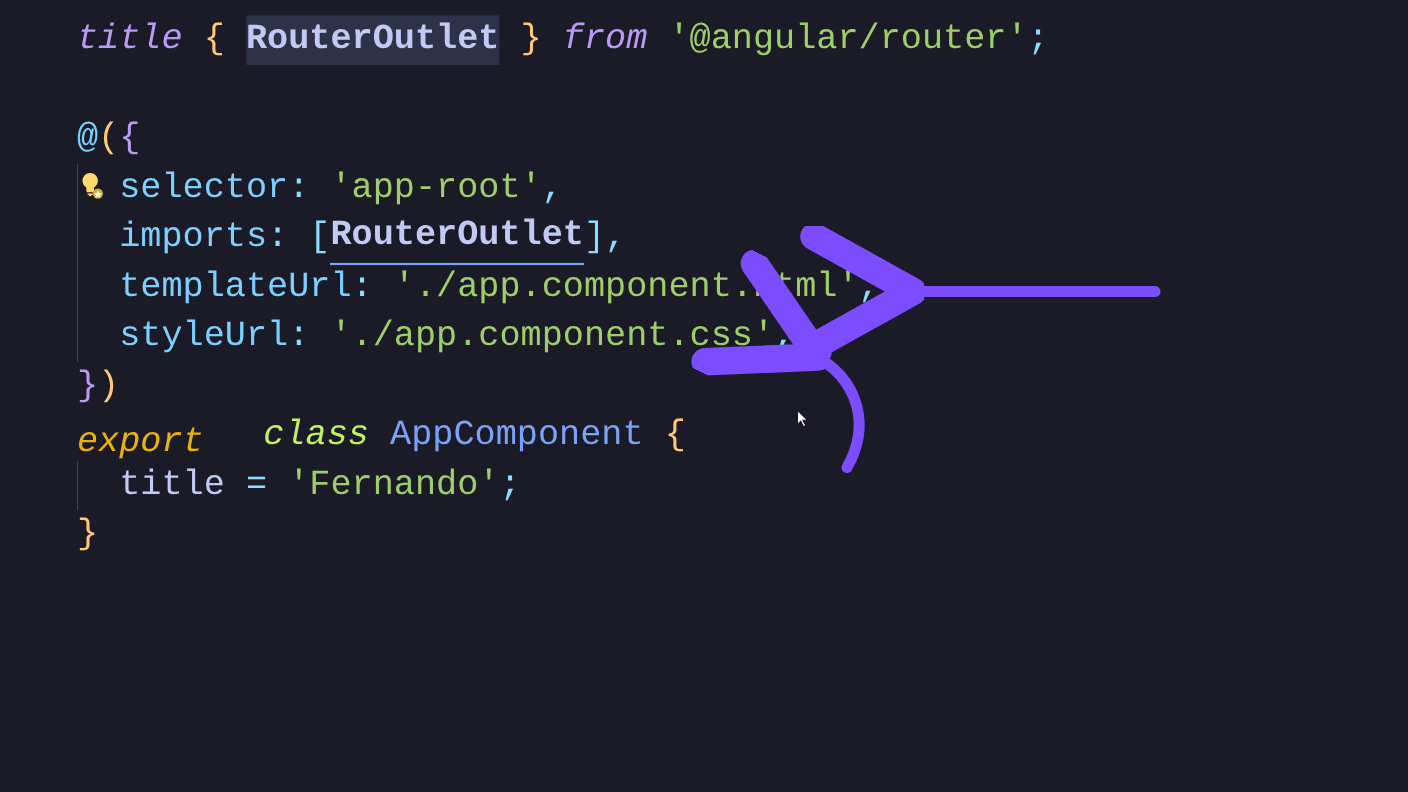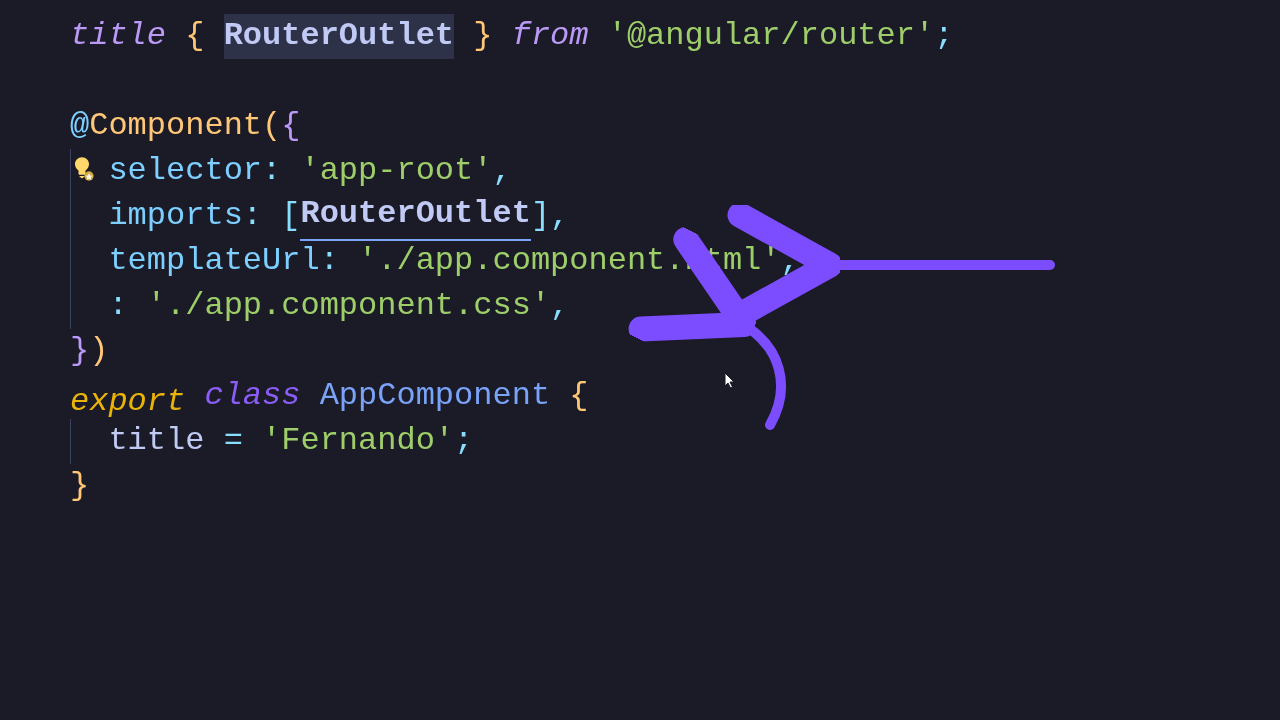--- a/index.html
+++ b/index.html
@@ -22,21 +22,21 @@
     }
     .code-line {
       white-space: pre;
       height: 45px;
       display: flex;
       align-items: center;
       position: relative;
     }
     .keyword-import { color: #bb9af7; font-style: italic; }
     .keyword-export { color: #eab308; font-style: italic; margin-top: 12px; }
-    .keyword-class { color: #8b5cf6; font-style: italic; }
+    .keyword-class { color: #bef264; font-style: italic; margin-left: 35px; }
     .brace { color: #ffc777; }
     .paren-yellow { color: #ffc777; }
     .ident { color: #c0caf5; }
     .ident-type { color: #c0caf5; font-weight: bold; }
     .keyword-from { color: #bb9af7; font-style: italic; font-family: Liberation Mono, monospace; }
     .string { color: #9ece6a; }
     .punct { color: #89ddff; }
     .semi { color: #89ddff; }
     .decorator-at { color: #7dcfff; }
     .decorator-name { color: #ffc777; }
@@ -90,21 +90,21 @@
 
 <div>
 
   <div class="code-line">
     <span class="keyword-import">title</span><span> </span><span class="brace">{</span><span> </span><span class="ident-type highlight-bg">RouterOutlet</span><span> </span><span class="brace">}</span><span> </span><span class="keyword-from">from</span><span> </span><span class="string">'@angular/router'</span><span class="semi">;</span>
   </div>
 
   <div class="code-line"></div>
 
   <div class="code-line">
-    <span class="decorator-at">@</span><span class="decorator-name">Component</span><span class="paren-yellow">(</span><span class="bracket-purple">{</span>
+    <span class="decorator-at">@</span><span class="paren-yellow">(</span><span class="bracket-purple">{</span>
   </div>
 
   <div class="code-line">
     <span class="indent-guide"></span>
     <svg class="bulb-icon" viewBox="0 0 24 24" fill="currentColor">
       <path d="M12 2C8.69 2 6 4.69 6 8c0 2.22 1.21 4.16 3 5.2V16c0 .55.45 1 1 1h4c.55 0 1-.45 1-1v-2.8c1.79-1.04 3-2.98 3-5.2 0-3.31-2.69-6-6-6zm1 17h-2c0 .55.45 1 1 1s1-.45 1-1zm-3-1h4v1h-4v-1z"></path>
       <circle cx="18" cy="18" r="4" fill="#d4a843"></circle>
       <path d="M18 15.5 L19 17.5 L21 17.8 L19.5 19.3 L19.9 21.3 L18 20.3 L16.1 21.3 L16.5 19.3 L15 17.8 L17 17.5 Z" fill="#fff9e6"></path>
     </svg>
     <span>  </span><span class="prop-key">selector</span><span class="punct">:</span><span> </span><span class="string">'app-root'</span><span class="punct">,</span>
@@ -115,21 +115,21 @@
     <span>  </span><span class="prop-key">imports</span><span class="punct">:</span><span> </span><span class="punct">[</span><span class="ident-type underline-ref">RouterOutlet</span><span class="punct">]</span><span class="punct">,</span>
   </div>
 
   <div class="code-line">
     <span class="indent-guide"></span>
     <span>  </span><span class="prop-key">templateUrl</span><span class="punct">:</span><span> </span><span class="string">'./app.component.html'</span><span class="punct">,</span>
   </div>
 
   <div class="code-line">
     <span class="indent-guide"></span>
-    <span>  </span><span class="punct">:</span><span> </span><span class="string">'./app.component.css'</span><span class="punct">,</span>
+    <span>  </span><span class="prop-key">styleUrl</span><span class="punct">:</span><span> </span><span class="string">'./app.component.css'</span><span class="punct">,</span>
   </div>
 
   <div class="code-line">
     <span class="bracket-purple">}</span><span class="paren-yellow">)</span>
   </div>
 
   <div class="code-line">
     <span class="keyword-export">export</span><span> </span><span class="keyword-class">class</span><span> </span><span class="classname">AppComponent</span><span> </span><span class="brace">{</span>
   </div>
 

